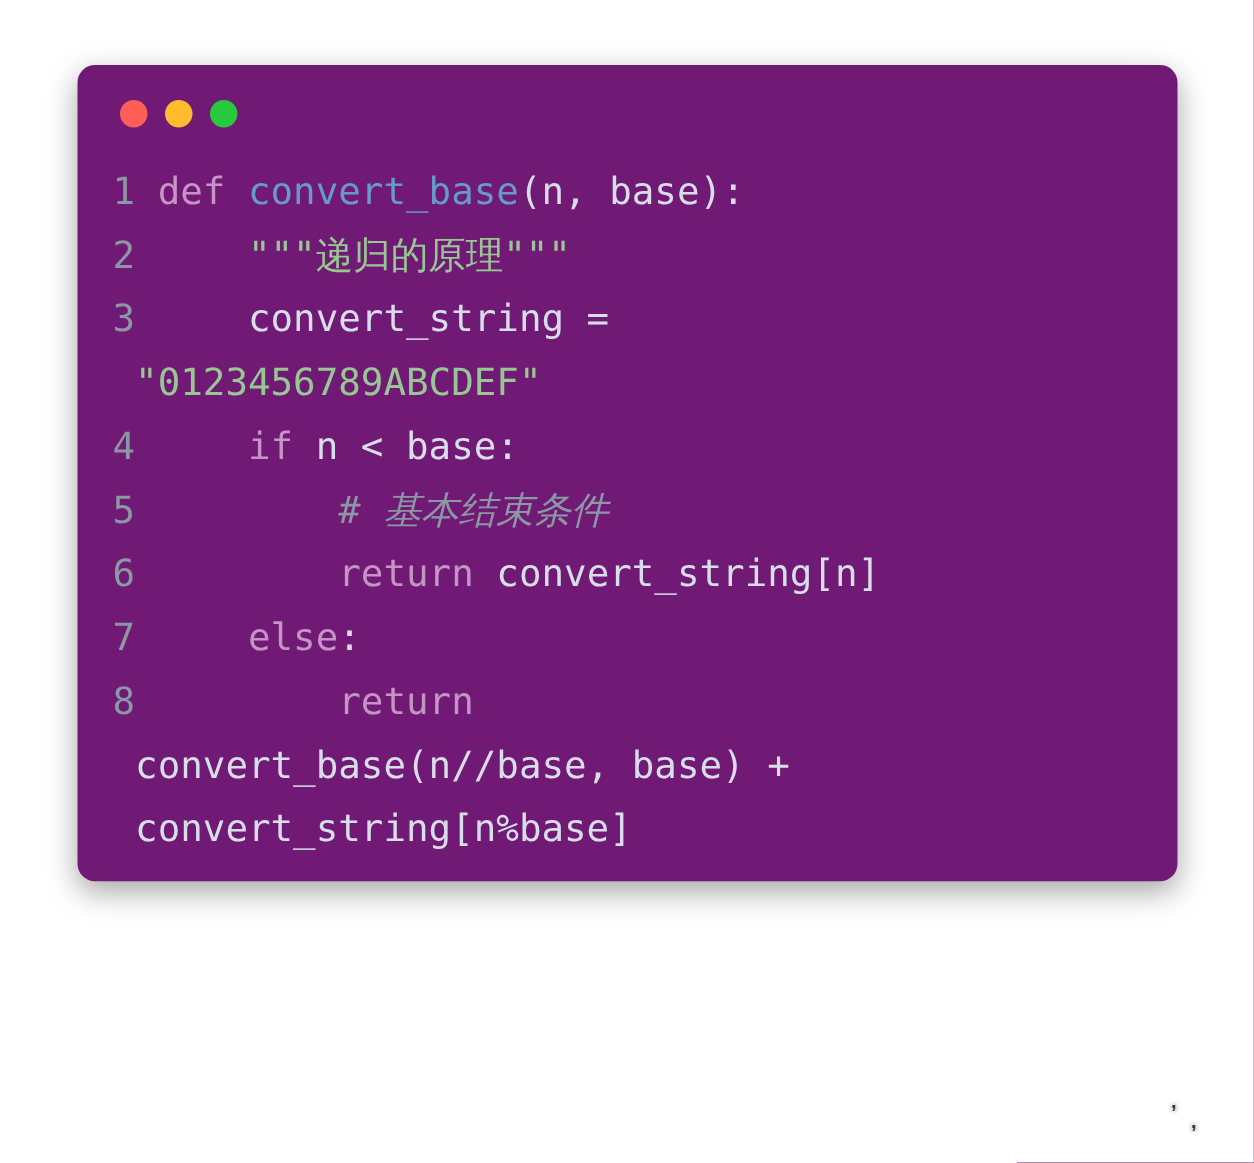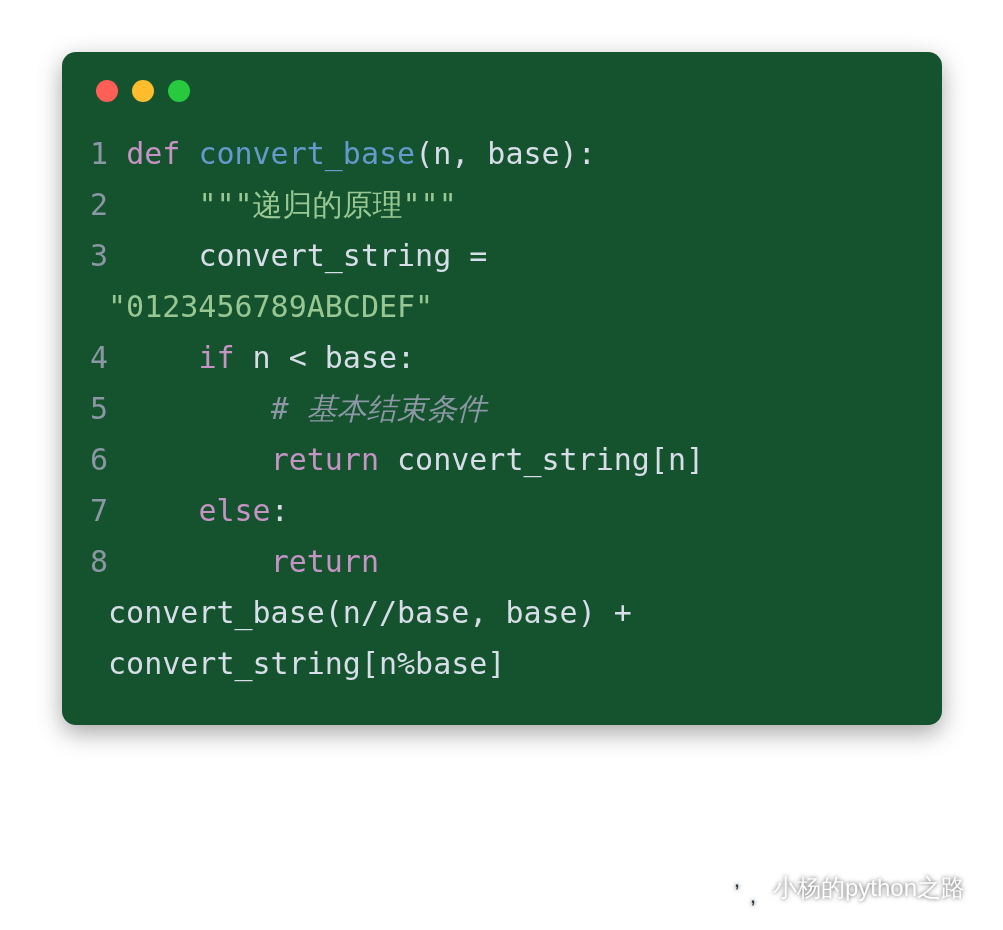--- a/index.html
+++ b/index.html
@@ -8,24 +8,24 @@
     width: 1003px;
     height: 930px;
     font-family: "Menlo", "Consolas", "Monaco", monospace;
     position: relative;
   }
   .code-window {
     position: absolute;
     top: 52px;
     left: 62px;
     width: 880px;
-    background: #14532d;
+    background: #701a75;
     border-radius: 14px;
     box-shadow: 0 8px 24px rgba(0,0,0,0.35);
-    padding: 28px 28px 36px 28px;
+    padding: 28px 28px 16px 28px;
   }
   .titlebar {
     display: flex;
     gap: 14px;
     margin-bottom: 26px;
     padding-left: 6px;
   }
   .traffic-light {
     width: 22px;
     height: 22px;
@@ -85,14 +85,13 @@
 
 <div class="watermark">
   <div class="wm-icon-wrap">
     <div class="wm-big">
         <span class="wm-comma">,</span>
       </div>
     <div class="wm-small">
         <span class="wm-comma">,</span>
       </div>
   </div>
-  <span>小杨的python之路</span>
 </div>
 
 </body></html>

